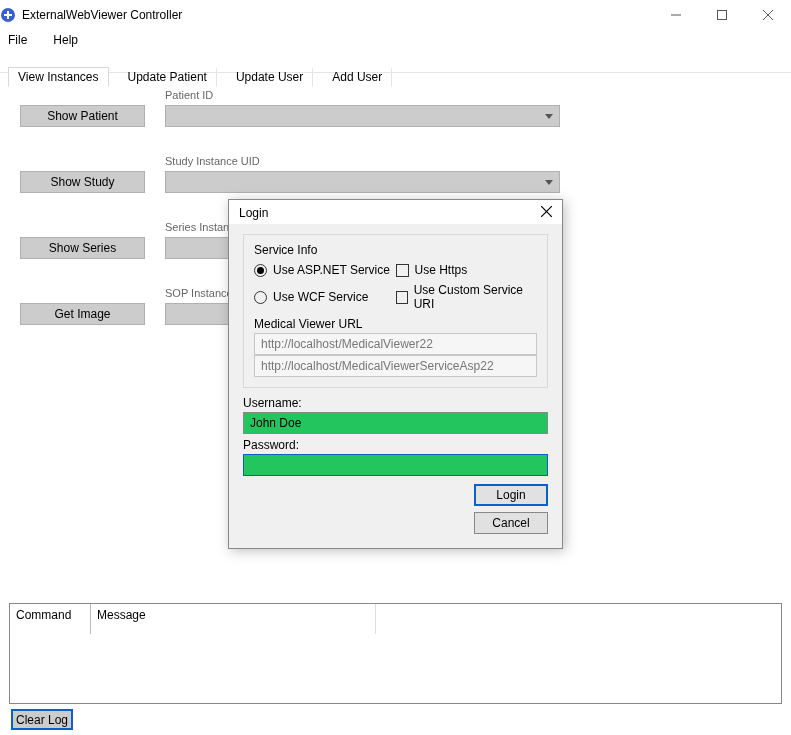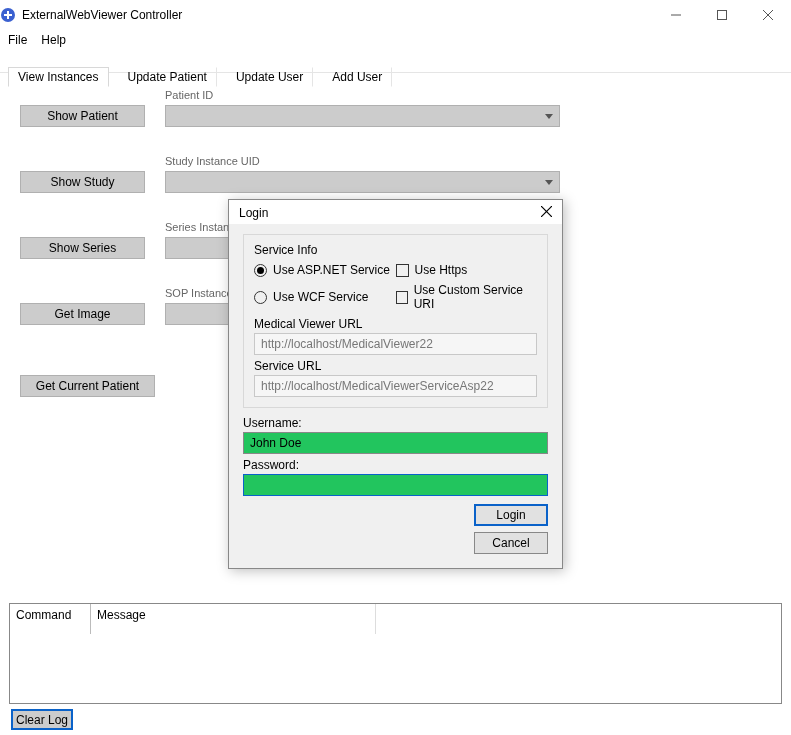--- a/index.html
+++ b/index.html
@@ -7,21 +7,21 @@
 
 
 .titlebar { height: 30px; display: flex; align-items: center; background: #fff; }
 .titlebar .app-icon { width: 16px; height: 16px; margin-right: 6px; }
 .titlebar .title { color: #000; flex: 1; }
 .winbtns { display: flex; height: 30px; }
 .winbtn { width: 46px; display: flex; align-items: center; justify-content: center; color: #777; }
 .winbtn svg { display: block; }
 
 
-.menubar { height: 20px; display: flex; align-items: center; padding-left: 8px; gap: 14px; }
+.menubar { height: 20px; display: flex; align-items: center; padding-left: 8px; gap: 26px; }
 .menubar span { color: #000; }
 
 
 .tabstrip { display: flex; border-bottom: 1px solid #e5e5e5; margin-top: 2px; padding-left: 8px; height: 21px; }
 .tab { padding: 2px 9px; border: 1px solid transparent; color: #000; position: relative; top: 15px; }
 .tab.active { background: #fff; border: 1px solid #d8d8d8; border-bottom-color: #fff; }
 .tab:not(.active) { border-right: 1px solid #e5e5e5; padding-left: 18px; }
 
 
 .main { padding: 16px 20px 10px 20px; height: 525px; }
@@ -144,25 +144,20 @@
   </div>
   <div class="row">
     <div class="btncol">
         <div class="graybtn">Get Image</div>
       </div>
     <div class="fieldcol">
       <div class="lbl">SOP Instance UID</div>
       <div class="dropdown"></div>
     </div>
   </div>
-  <div class="row gap-top">
-    <div class="btncol">
-        <div class="graybtn wide">Get Current Patient</div>
-      </div>
-  </div>
 </div>
 
 <div class="log">
   <div class="loghead">
     <div class="col c1">Command</div>
     <div class="divider"></div>
     <div class="col c2">Message</div>
     <div class="divider2"></div>
   </div>
 </div>
@@ -194,21 +189,20 @@
             <span class="radio"></span>
             <span>Use WCF Service</span>
           </div>
         <div class="opt">
             <span class="checkbox"></span>
             <span>Use Custom Service URI</span>
           </div>
       </div>
       <div class="fs-label">Medical Viewer URL</div>
       <input class="fs-input" readonly="" value="http://localhost/MedicalViewer22" style="">
-      <div class="fs-label">Service URL</div>
       <input class="fs-input" readonly="" value="http://localhost/MedicalViewerServiceAsp22" style="">
     </div>
     <div class="form-label">Username:</div>
     <input class="form-input" value="John Doe" style="">
     <div class="form-label">Password:</div>
     <input class="form-input focus" type="password" value="" style="">
     <div class="dlg-btns">
       <div class="dlg-btn primary">Login</div>
       <div class="dlg-btn">Cancel</div>
     </div>

